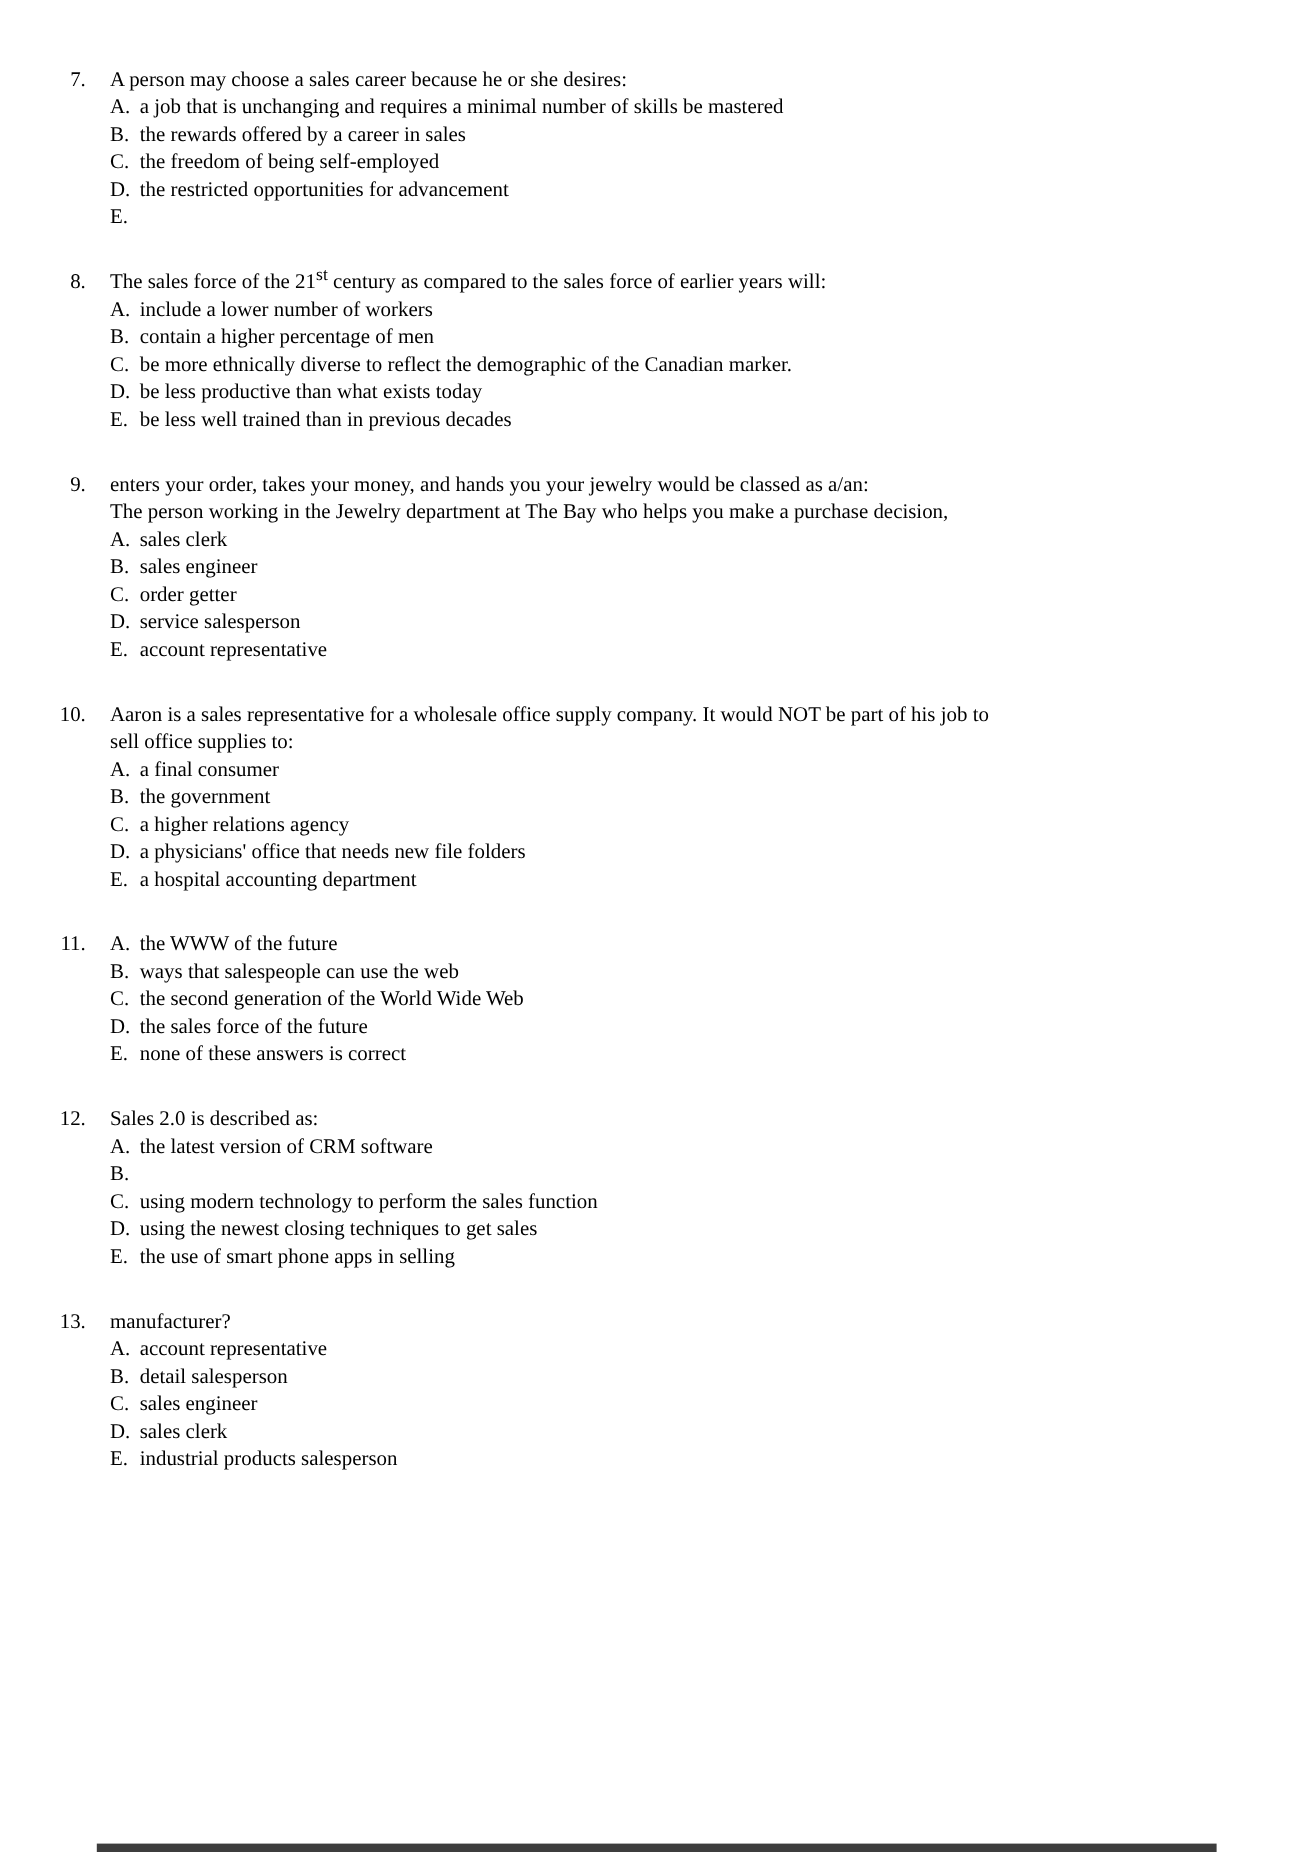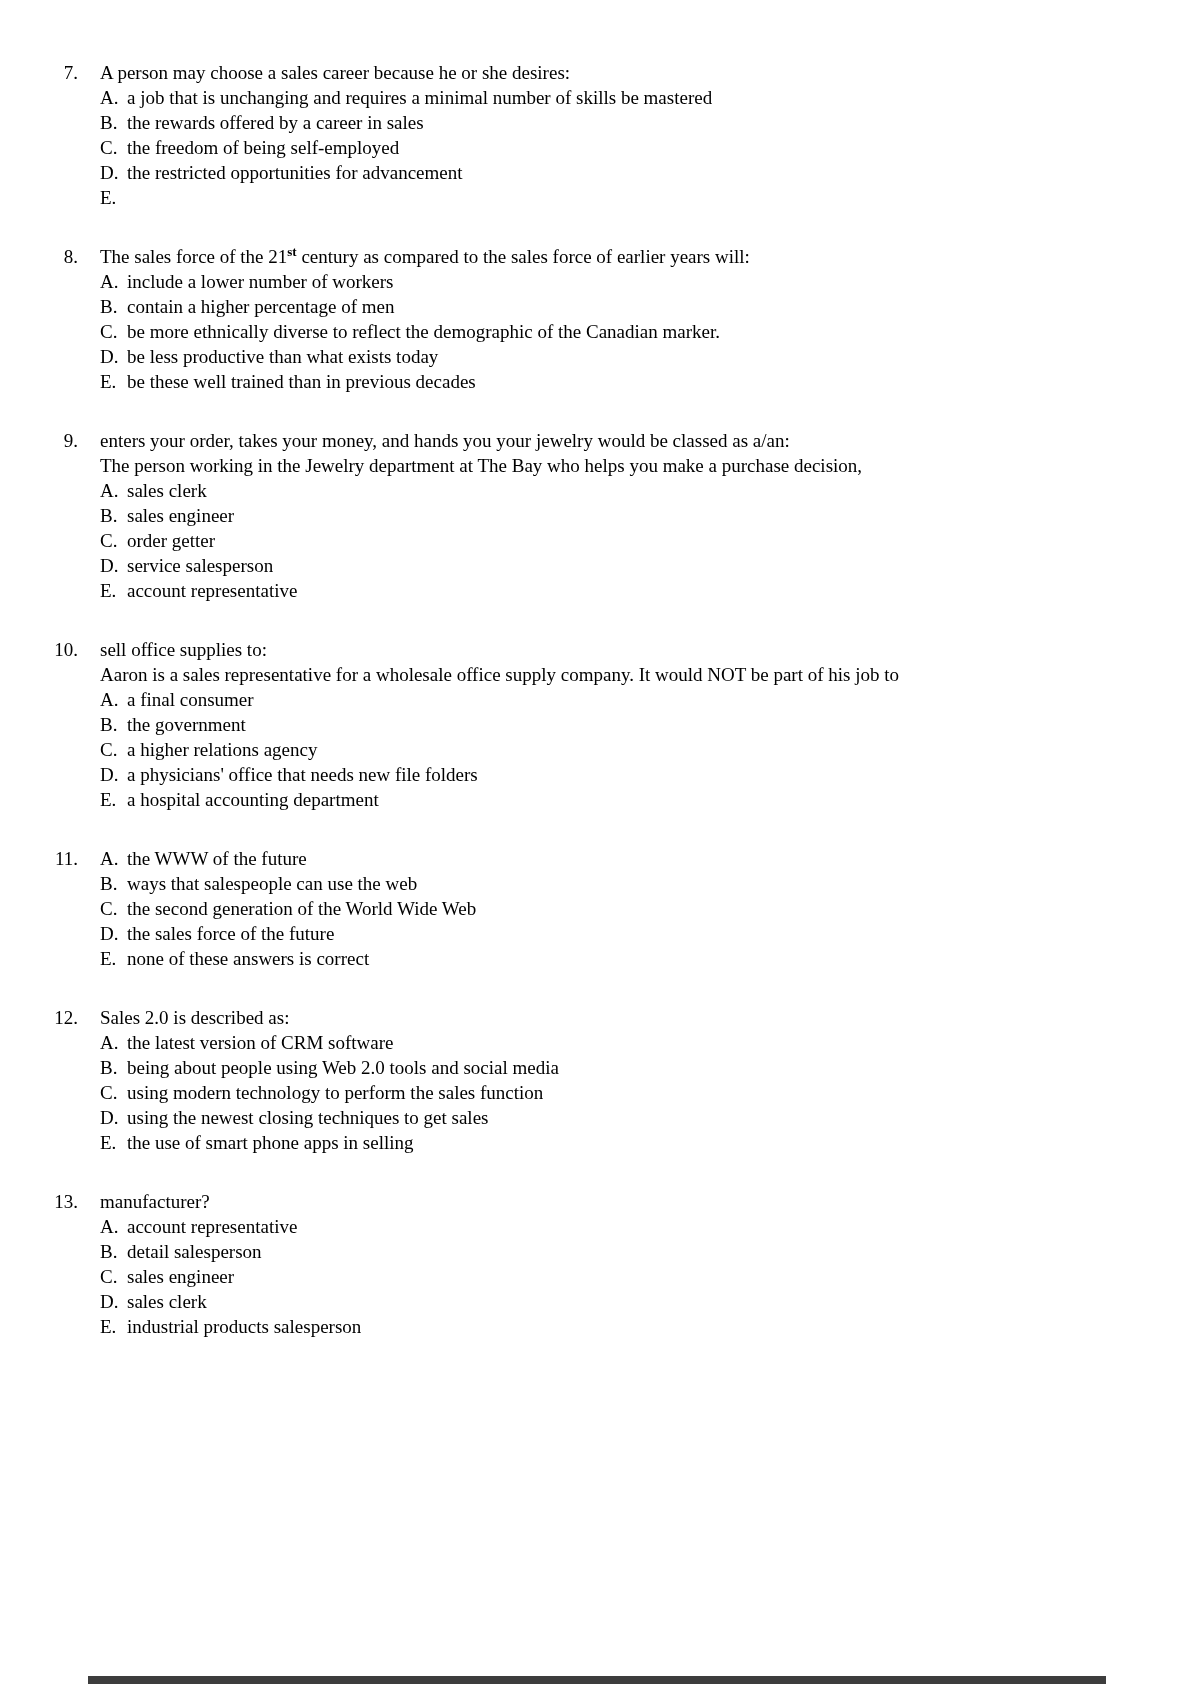--- a/index.html
+++ b/index.html
@@ -36,24 +36,23 @@
   .opt {
     display: flex;
     align-items: baseline;
   }
   .opt-letter {
     width: 27px;
     flex: 0 0 27px;
   }
   .opt-text { white-space: nowrap; }
   sup.q-sup {
-    font-size: 13px;
+    font-size: 16px;
     line-height: 0;
     vertical-align: super;
-    font-weight: bold;
   }
   .bottom-bar {
     position: absolute;
     left: 88px;
     bottom: 0;
     width: 1018px;
     height: 8px;
     background: #3d3d3d;
   }
 </style>
@@ -100,21 +99,21 @@
     <div class="opt">
       <span class="opt-letter">C.</span>
       <span class="opt-text">be more ethnically diverse to reflect the demographic of the Canadian marker.</span>
     </div>
     <div class="opt">
       <span class="opt-letter">D.</span>
       <span class="opt-text">be less productive than what exists today</span>
     </div>
     <div class="opt">
       <span class="opt-letter">E.</span>
-      <span class="opt-text">be these well trained than in previous decades</span>
+      <span class="opt-text">be less well trained than in previous decades</span>
     </div>
   </div>
 
   <div class="question">
     <span class="q-num">9.</span>
     <div class="stem-line">enters your order, takes your money, and hands you your jewelry would be classed as a/an:</div>
     <div class="stem-line">The person working in the Jewelry department at The Bay who helps you make a purchase decision,</div>
     <div class="opt">
       <span class="opt-letter">A.</span>
       <span class="opt-text">sales clerk</span>
@@ -132,22 +131,22 @@
       <span class="opt-text">service salesperson</span>
     </div>
     <div class="opt">
       <span class="opt-letter">E.</span>
       <span class="opt-text">account representative</span>
     </div>
   </div>
 
   <div class="question">
     <span class="q-num">10.</span>
+    <div class="stem-line">Aaron is a sales representative for a wholesale office supply company. It would NOT be part of his job to</div>
     <div class="stem-line">sell office supplies to:</div>
-    <div class="stem-line">Aaron is a sales representative for a wholesale office supply company. It would NOT be part of his job to</div>
     <div class="opt">
       <span class="opt-letter">A.</span>
       <span class="opt-text">a final consumer</span>
     </div>
     <div class="opt">
       <span class="opt-letter">B.</span>
       <span class="opt-text">the government</span>
     </div>
     <div class="opt">
       <span class="opt-letter">C.</span>
@@ -189,21 +188,20 @@
 
   <div class="question">
     <span class="q-num">12.</span>
     <div class="stem-line">Sales 2.0 is described as:</div>
     <div class="opt">
       <span class="opt-letter">A.</span>
       <span class="opt-text">the latest version of CRM software</span>
     </div>
     <div class="opt">
       <span class="opt-letter">B.</span>
-      <span class="opt-text">being about people using Web 2.0 tools and social media</span>
     </div>
     <div class="opt">
       <span class="opt-letter">C.</span>
       <span class="opt-text">using modern technology to perform the sales function</span>
     </div>
     <div class="opt">
       <span class="opt-letter">D.</span>
       <span class="opt-text">using the newest closing techniques to get sales</span>
     </div>
     <div class="opt">

